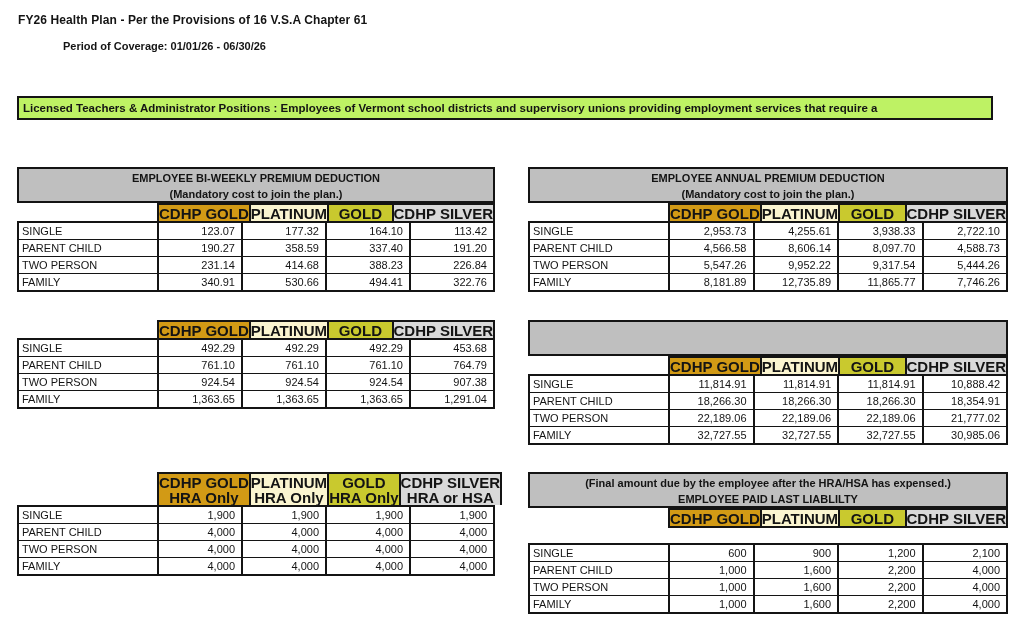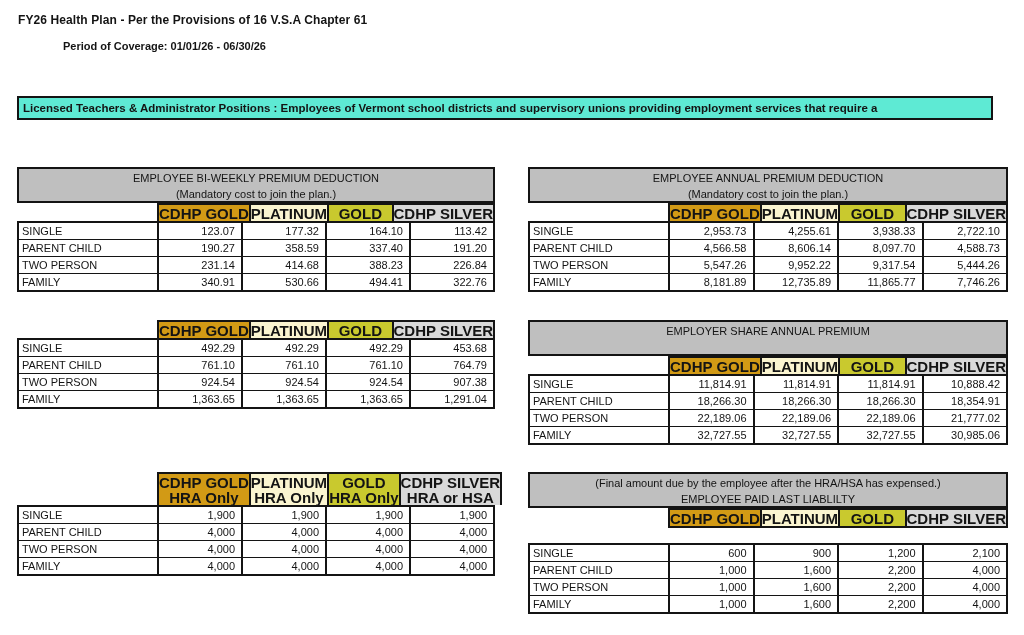--- a/index.html
+++ b/index.html
@@ -5,34 +5,34 @@
   html, body { margin:0; padding:0; }
   body {
     width:1024px; height:635px; position:relative; overflow:hidden;
     background:#ffffff; color:#141414;
     font-family:"Liberation Sans", sans-serif;
   }
   .page-title { position:absolute; left:18px; top:13px; font-size:12px; font-weight:700; letter-spacing:0.1px; }
   .page-sub   { position:absolute; left:18px; top:40px; font-size:11px; font-weight:700;margin-left:45px; }
   .banner {
     position:absolute; left:17px; top:96px; width:976px; box-sizing:border-box;
-    background:#5eead4; border:2px solid #141414;
+    background:#bef264; border:2px solid #141414;
     font-size:11.5px; font-weight:700; line-height:16px; padding:2px 4px;
   }
   .tbl-slot { position:absolute; }
   .slot0 { left:17px;  top:167px; width:478px; }
   .slot1 { left:528px; top:167px; width:480px; }
   .slot2 { left:17px;  top:320px; width:478px; }
   .slot3 { left:528px; top:320px; width:480px; }
   .slot4 { left:17px;  top:472px; width:478px; }
   .slot5 { left:528px; top:472px; width:480px; }
 
   .band {
     box-sizing:border-box; height:36px; border:2px solid #141414;
-    background:#BFBFBF; text-align:center; font-weight:400; font-size:11px;
+    background:#BFBFBF; text-align:center; font-weight:700; font-size:11px;
     line-height:16px; padding-top:1px;
   }
   .band .bline { height:16px; white-space:nowrap; }
 
   .hrow { display:flex; }
   .hspacer { flex:0 0 140px; }
   .hcell {
     flex:1 1 0; box-sizing:border-box; border:2px solid #141414; border-bottom:0;
     text-align:center; font-weight:700; font-size:15px; line-height:15px; padding-top:1px;
   }
@@ -230,21 +230,20 @@
           <td class="val">1,363.65</td>
           <td class="val">1,363.65</td>
           <td class="val">1,363.65</td>
           <td class="val">1,291.04</td>
         </tr>
       </tbody>
     </table>
   </div>
 <div class="tbl-slot slot3">
     <div class="band">
-      <div class="bline">EMPLOYER SHARE ANNUAL PREMIUM</div>
       <div class="bline"></div>
     </div>
     <div class="hrow">
       <div class="hspacer"></div>
       <div class="hcell" style="background: rgb(210, 154, 21);">
         <div class="hline">CDHP GOLD</div>
       </div>
       <div class="hcell" style="background: rgb(251, 245, 208);">
         <div class="hline">PLATINUM</div>
       </div>

